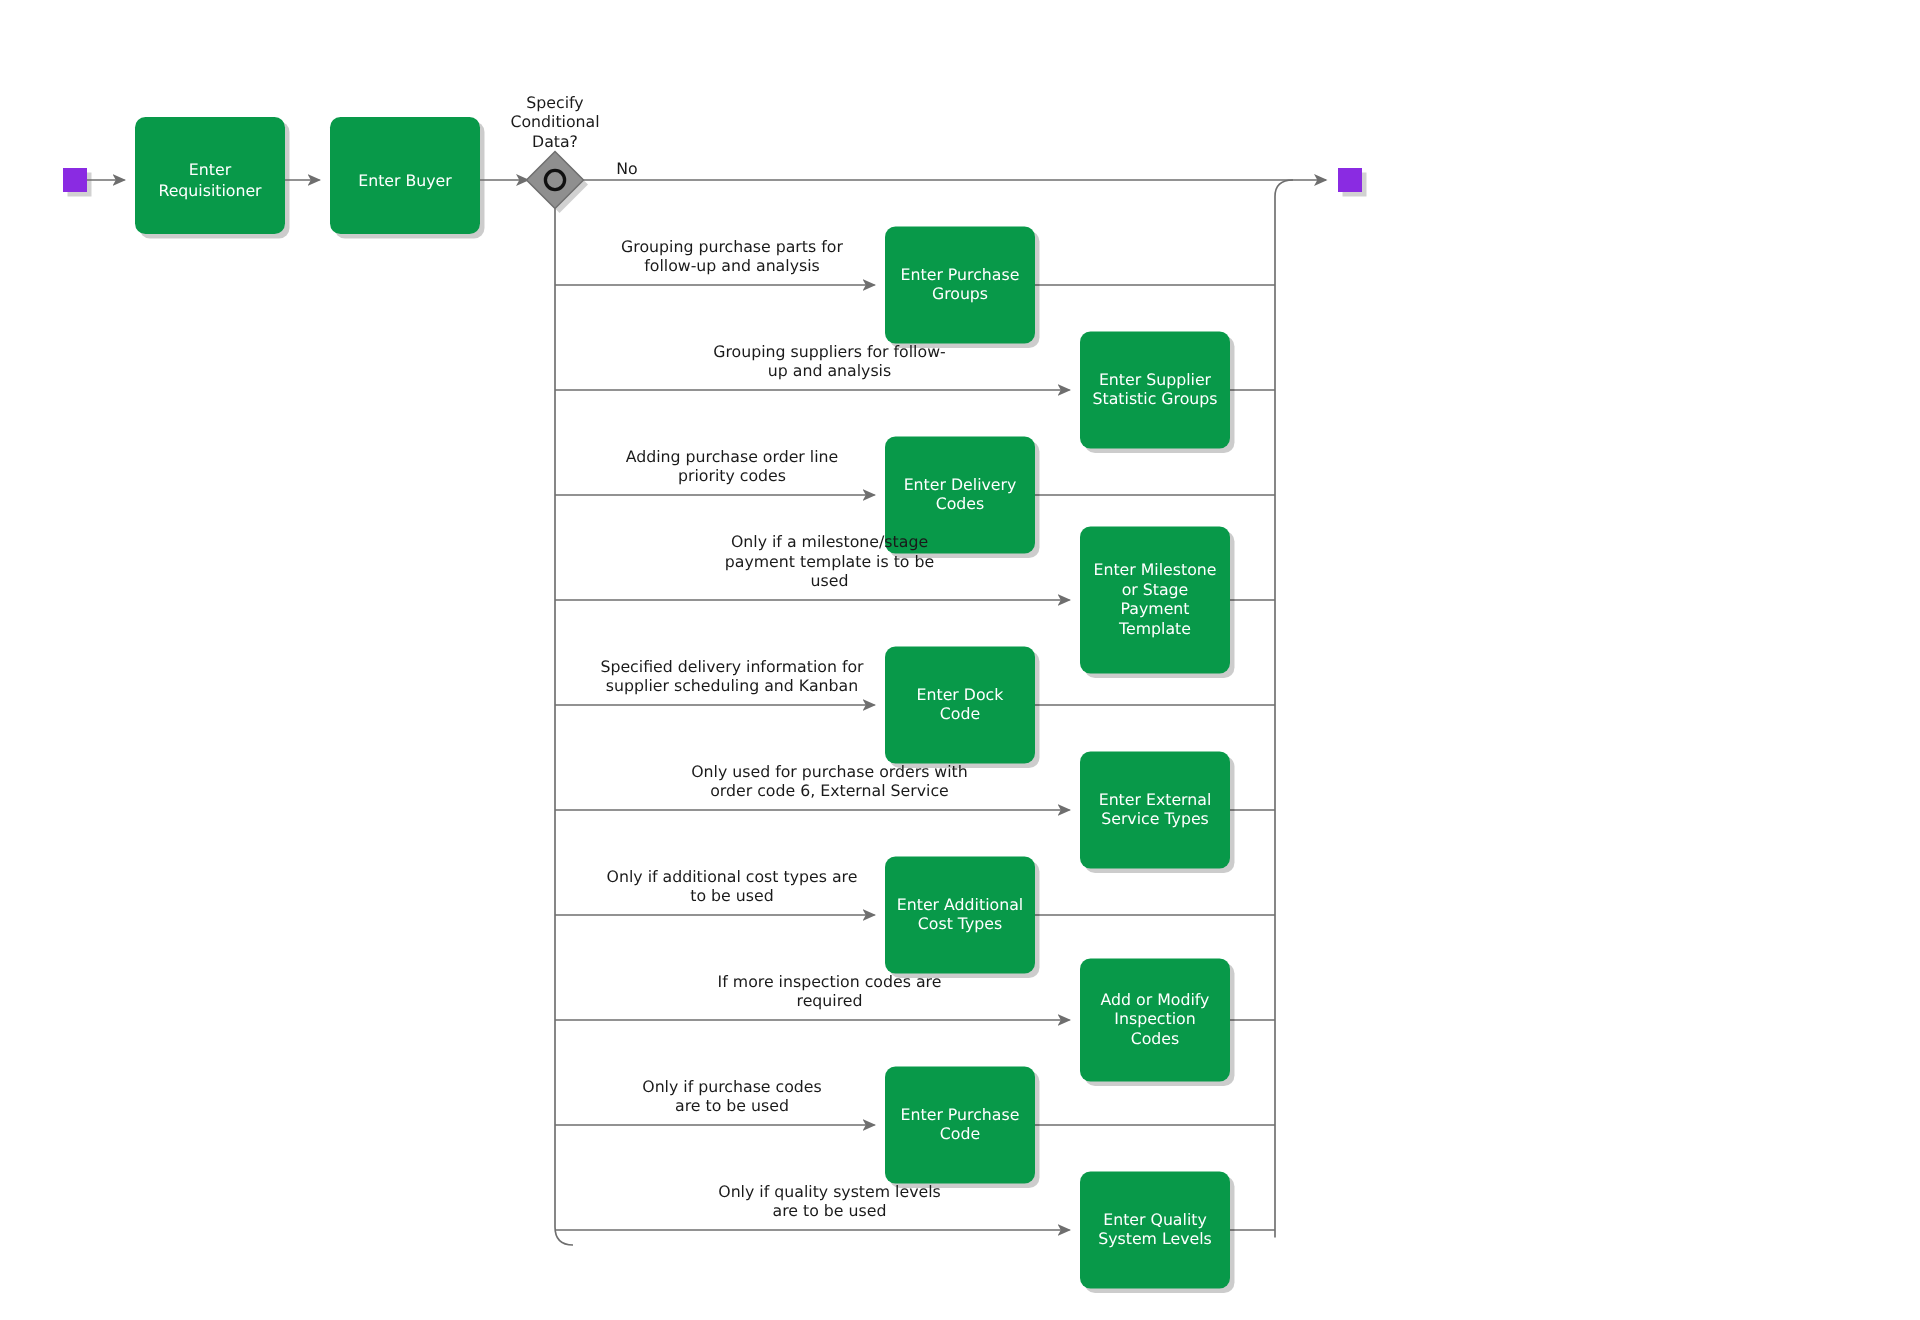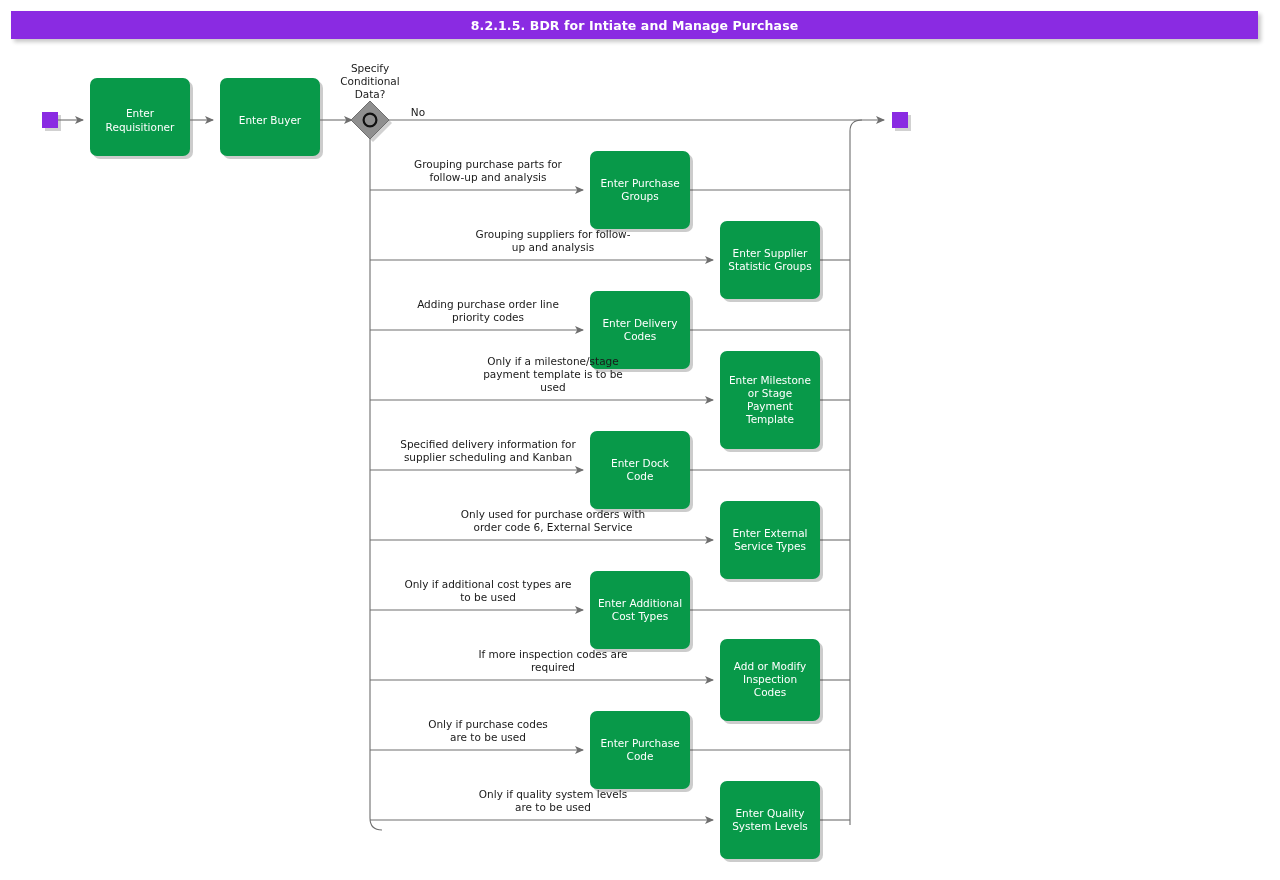--- a/index.html
+++ b/index.html
@@ -101,23 +101,20 @@
     fill: #8F8F8F;
     stroke: #101010;
     stroke-width: 2.2;
   }
 </style>
 </head>
 <body>
 
 <div id="diagram-root">
 
-  <div class="title-bar">
-    <span class="title-text">8.2.1.5. BDR for Intiate and Manage Purchase</span>
-  </div>
 
   <svg class="flow" viewBox="0 0 1280 880" xmlns="http://www.w3.org/2000/svg">
     <defs>
       <marker id="arrow" markerWidth="9" markerHeight="8" refX="8" refY="4" orient="auto" markerUnits="userSpaceOnUse">
         <path d="M0,0 L9,4 L0,8 L2.2,4 Z" class="arrowhead"></path>
       </marker>
     </defs>
 
     <g id="static-layer">
 

